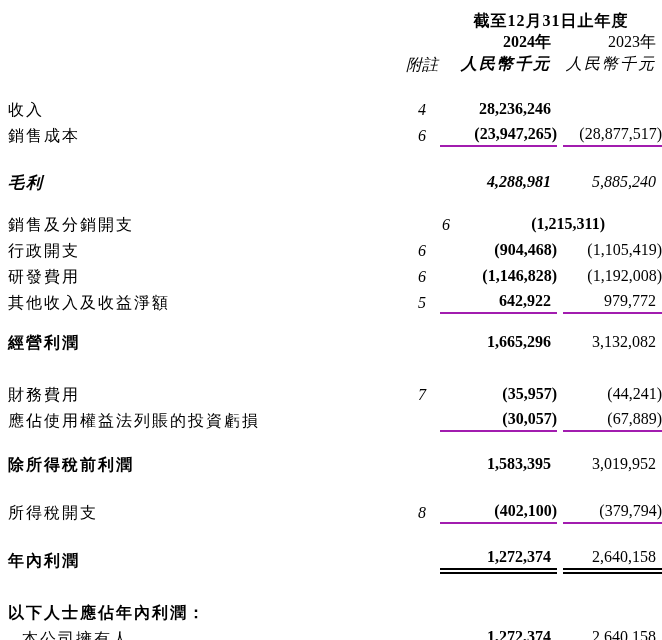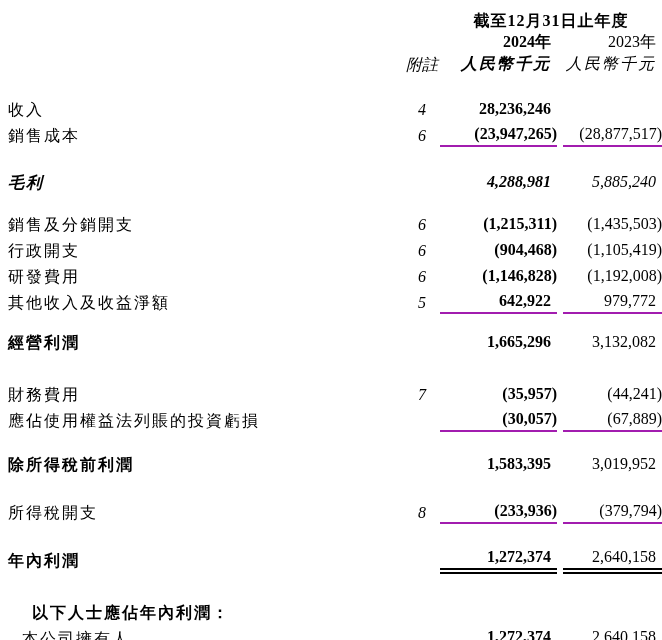--- a/index.html
+++ b/index.html
@@ -107,21 +107,21 @@
       <span></span>
     </div>
     <div class="c v24">
       <span class="v pos">4,288,981</span>
     </div>
     <div class="c gapcol"></div>
     <div class="c v23">
       <span class="v pos">5,885,240</span>
     </div>
   </div>
-      <div class="row" style="margin-top: 16px;">
+      <div class="row" style="margin-top: 16px; gap: 24px;">
     <div class="c label">
       <span>銷售及分銷開支</span>
     </div>
     <div class="c note">
       <span>6</span>
     </div>
     <div class="c v24">
       <span class="v">(1,215,311)</span>
     </div>
     <div class="c gapcol"></div>
@@ -235,21 +235,21 @@
     </div>
   </div>
       <div class="row" style="margin-top: 22px;">
     <div class="c label">
       <span>所得稅開支</span>
     </div>
     <div class="c note">
       <span>8</span>
     </div>
     <div class="c v24">
-      <span class="v u1">(233,936)</span>
+      <span class="v u1">(402,100)</span>
     </div>
     <div class="c gapcol"></div>
     <div class="c v23">
       <span class="v u1">(379,794)</span>
     </div>
   </div>
       <div class="row bold" style="margin-top: 22px; align-items: center;">
     <div class="c label">
       <span>年內利潤</span>
     </div>
@@ -257,21 +257,21 @@
       <span></span>
     </div>
     <div class="c v24">
       <span class="v pos u2">1,272,374</span>
     </div>
     <div class="c gapcol"></div>
     <div class="c v23">
       <span class="v pos u2">2,640,158</span>
     </div>
   </div>
-      <div class="row bold" style="margin-top: 26px; margin-left: 24px;">
+      <div class="row bold" style="margin-top: 26px;">
     <div class="c label">
       <span>以下人士應佔年內利潤：</span>
     </div>
     <div class="c note">
       <span></span>
     </div>
     <div class="c v24">
       <span class="v"></span>
     </div>
     <div class="c gapcol"></div>

